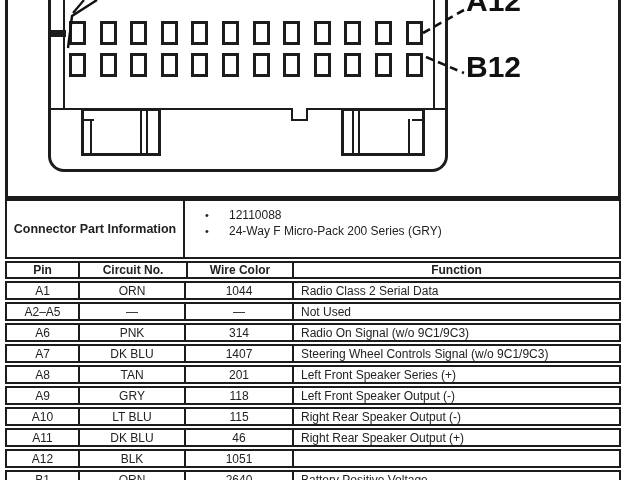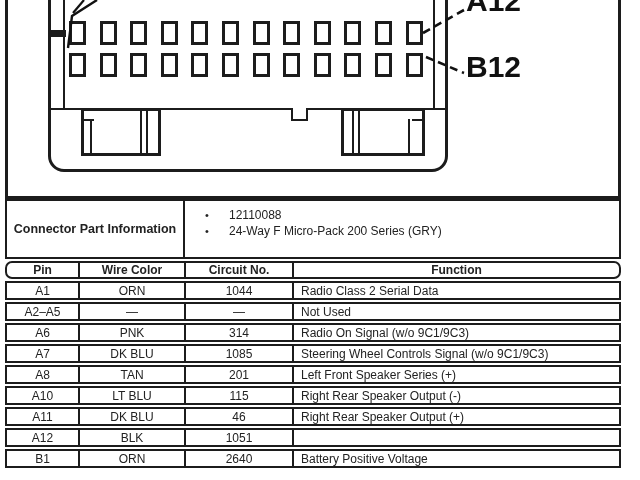--- a/index.html
+++ b/index.html
@@ -36,21 +36,21 @@
   .partinfo{left:5px;top:199px;width:616px;height:60px;border:2px solid var(--line);display:flex;background:#fff;}
   .partinfo-label{width:178px;border-right:2px solid var(--line);display:flex;align-items:center;
                   justify-content:center;font-weight:bold;font-size:12.5px;text-align:center;box-sizing:border-box;}
   .partinfo-bullets{flex:1;padding:6px 0 0 20px;box-sizing:border-box;}
   .bullet-line{display:flex;align-items:baseline;font-size:12px;line-height:16px;}
   .bullet-dot{width:8px;margin-right:16px;font-size:11px;}
 
   
   .tablewrap{left:5px;top:261px;width:616px;display:flex;flex-direction:column;gap:2px;}
   .trow{display:flex;border:2px solid var(--line);background:#fff;box-sizing:border-box;height:19px;}
-  .trow.thead{height:18px;font-weight:bold;border-radius:7px;}
+  .trow.thead{height:18px;font-weight:bold;}
   .tcell{box-sizing:border-box;font-size:12px;line-height:15px;padding-top:1px;
          display:flex;align-items:center;justify-content:center;white-space:nowrap;overflow:hidden;}
   .c1{width:73px;border-right:2px solid var(--line);}
   .c2{width:106px;border-right:2px solid var(--line);}
   .c3{width:108px;border-right:2px solid var(--line);}
   .c4{flex:1;}
   .trow:not(.thead) .c4{justify-content:flex-start;padding-left:7px;}
 </style>
 </head>
 <body>
@@ -127,22 +127,22 @@
       <div class="bullet-line">
         <span class="bullet-dot">•</span>
         <span>24-Way F Micro-Pack 200 Series (GRY)</span>
       </div>
     </div>
   </div>
 
   <div class="abs tablewrap">
     <div class="trow thead">
       <div class="tcell c1">Pin</div>
+      <div class="tcell c3">Circuit No.</div>
       <div class="tcell c2">Wire Color</div>
-      <div class="tcell c3">Circuit No.</div>
       <div class="tcell c4">Function</div>
     </div>
 
     <div class="trow">
       <div class="tcell c1">A1</div>
       <div class="tcell c2">ORN</div>
       <div class="tcell c3">1044</div>
       <div class="tcell c4">Radio Class 2 Serial Data</div>
     </div>
     <div class="trow">
@@ -153,30 +153,36 @@
     </div>
     <div class="trow">
       <div class="tcell c1">A6</div>
       <div class="tcell c2">PNK</div>
       <div class="tcell c3">314</div>
       <div class="tcell c4">Radio On Signal (w/o 9C1/9C3)</div>
     </div>
     <div class="trow">
       <div class="tcell c1">A7</div>
       <div class="tcell c2">DK BLU</div>
-      <div class="tcell c3">1085</div>
+      <div class="tcell c3">1407</div>
       <div class="tcell c4">Steering Wheel Controls Signal (w/o 9C1/9C3)</div>
     </div>
     <div class="trow">
       <div class="tcell c1">A8</div>
       <div class="tcell c2">TAN</div>
       <div class="tcell c3">201</div>
       <div class="tcell c4">Left Front Speaker Series (+)</div>
     </div>
     <div class="trow">
+      <div class="tcell c1">A9</div>
+      <div class="tcell c2">GRY</div>
+      <div class="tcell c3">118</div>
+      <div class="tcell c4">Left Front Speaker Output (-)</div>
+    </div>
+    <div class="trow">
       <div class="tcell c1">A10</div>
       <div class="tcell c2">LT BLU</div>
       <div class="tcell c3">115</div>
       <div class="tcell c4">Right Rear Speaker Output (-)</div>
     </div>
     <div class="trow">
       <div class="tcell c1">A11</div>
       <div class="tcell c2">DK BLU</div>
       <div class="tcell c3">46</div>
       <div class="tcell c4">Right Rear Speaker Output (+)</div>

